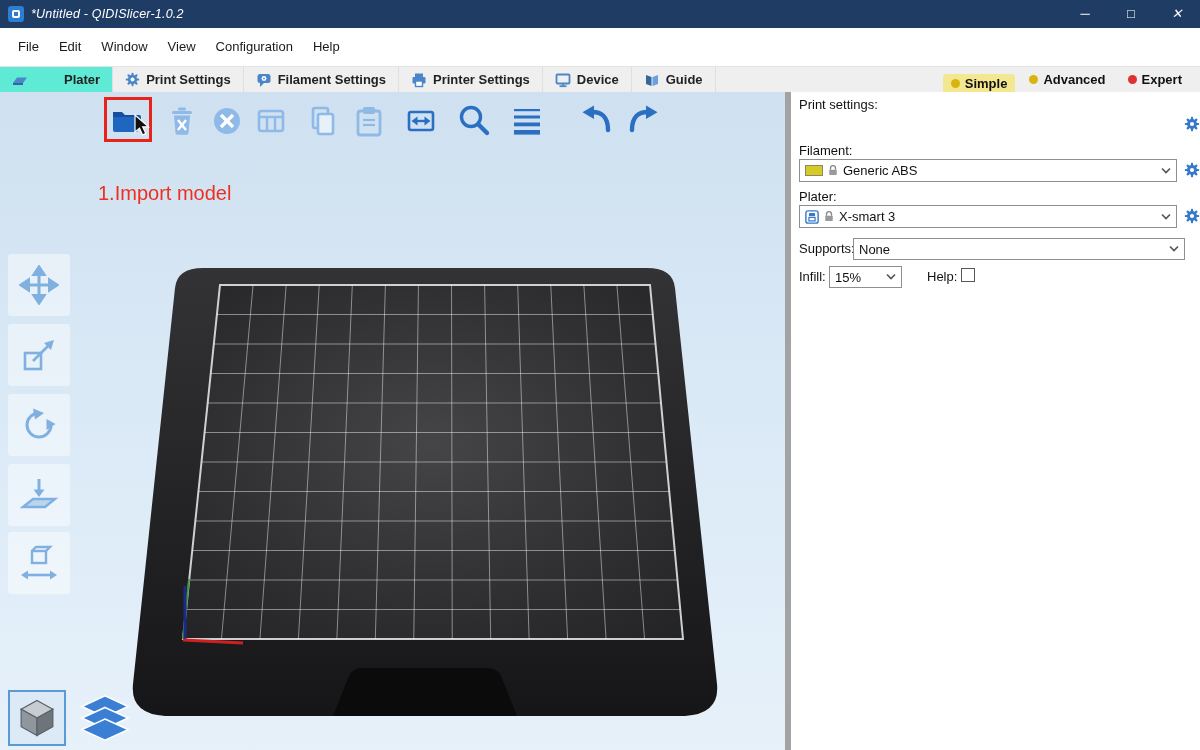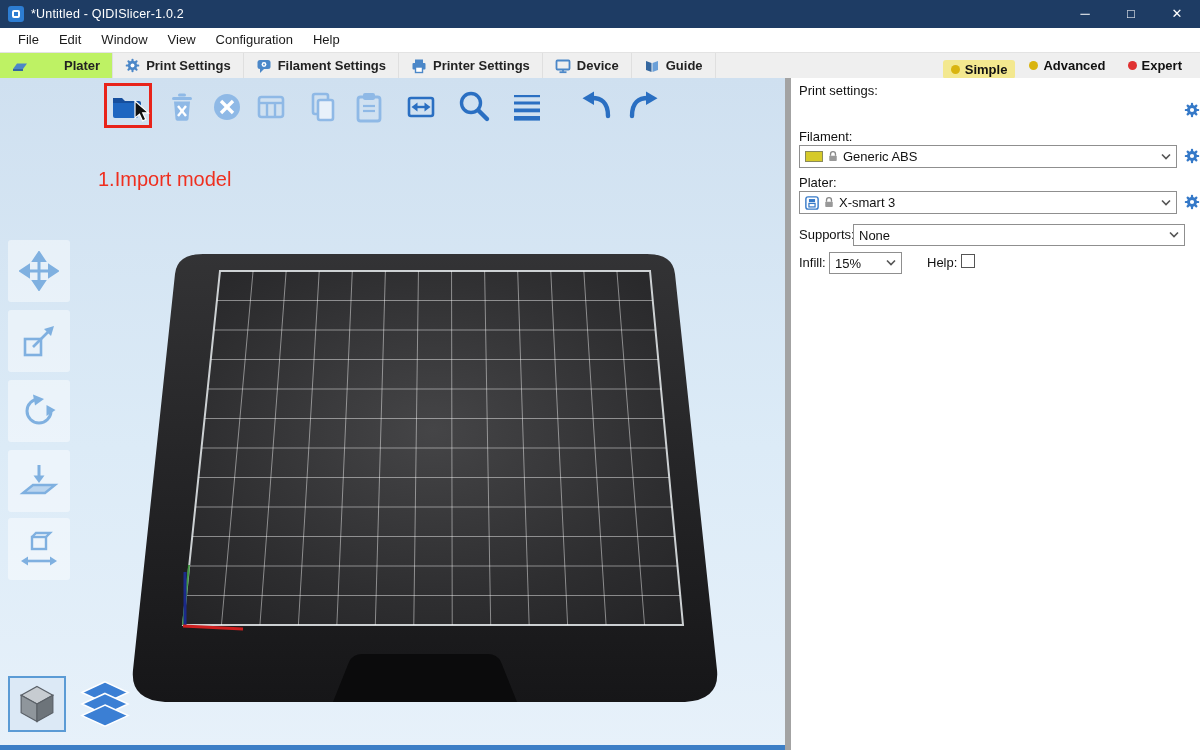--- a/index.html
+++ b/index.html
@@ -2,37 +2,37 @@
 <html><head>
 <meta charset="utf-8">
 <style>
   * { margin:0; padding:0; box-sizing:border-box; }
   html,body { width:1200px; height:750px; overflow:hidden; background:#fff;
               font-family:"Liberation Sans", sans-serif; }
   #app { position:relative; width:1200px; height:750px; background:#fff; }
 
   
   .titlebar { display:flex; align-items:center; height:28px; background:#1e3c64;
-              color:#fff; padding-left:8px; gap:7px; }
+              color:#fff; padding-left:8px; gap:7px;font-style:italic; }
   .app-icon { width:16px; height:16px; border-radius:3px; background:#2d7dd2;
               display:flex; align-items:center; justify-content:center; flex:0 0 auto; }
   .app-icon i { display:block; width:8px; height:8px; border:2px solid #fff; border-radius:2px; }
   .titlebar .title { font-size:12.5px; letter-spacing:.2px; }
   .win-controls { margin-left:auto; display:flex; height:28px; }
   .win-controls span { width:46px; text-align:center; line-height:28px; font-size:13px; cursor:default; }
 
   
-  .menubar { display:flex; align-items:center; height:24px; background:#fff; padding-left:8px; }
+  .menubar { display:flex; align-items:center; height:38px; background:#fff; padding-left:8px; }
   .menubar span { font-size:13px; color:#1a1a1a; padding:0 10px; line-height:24px; }
 
   
   .tabbar { display:flex; align-items:stretch; height:26px; background:#efefef; border-top:1px solid #e3e3e3; }
   .tab { display:flex; align-items:center; gap:6px; padding:0 12px; font-size:13px; font-weight:600;
          color:#222; border-right:1px solid #dfdfdf; }
-  .tab.active { background:#bef264;gap:36px; }
+  .tab.active { background:#5eead4;gap:36px; }
   .tab .ticon { display:flex; width:16px; height:16px; }
   .modes { margin-left:auto; display:flex; align-items:center; gap:6px; padding-right:10px; }
   .mode { display:flex; align-items:center; gap:5px; font-size:13px; font-weight:700; color:#111;
           padding:2px 8px; border-radius:3px; }
   .mode.simple { background:#f3e88f;margin-top:8px; }
   .dot { width:9px; height:9px; border-radius:50%; display:inline-block; }
   .dot.yellow { background:#d9b40f; }
   .dot.red { background:#e03131; }
 
   

